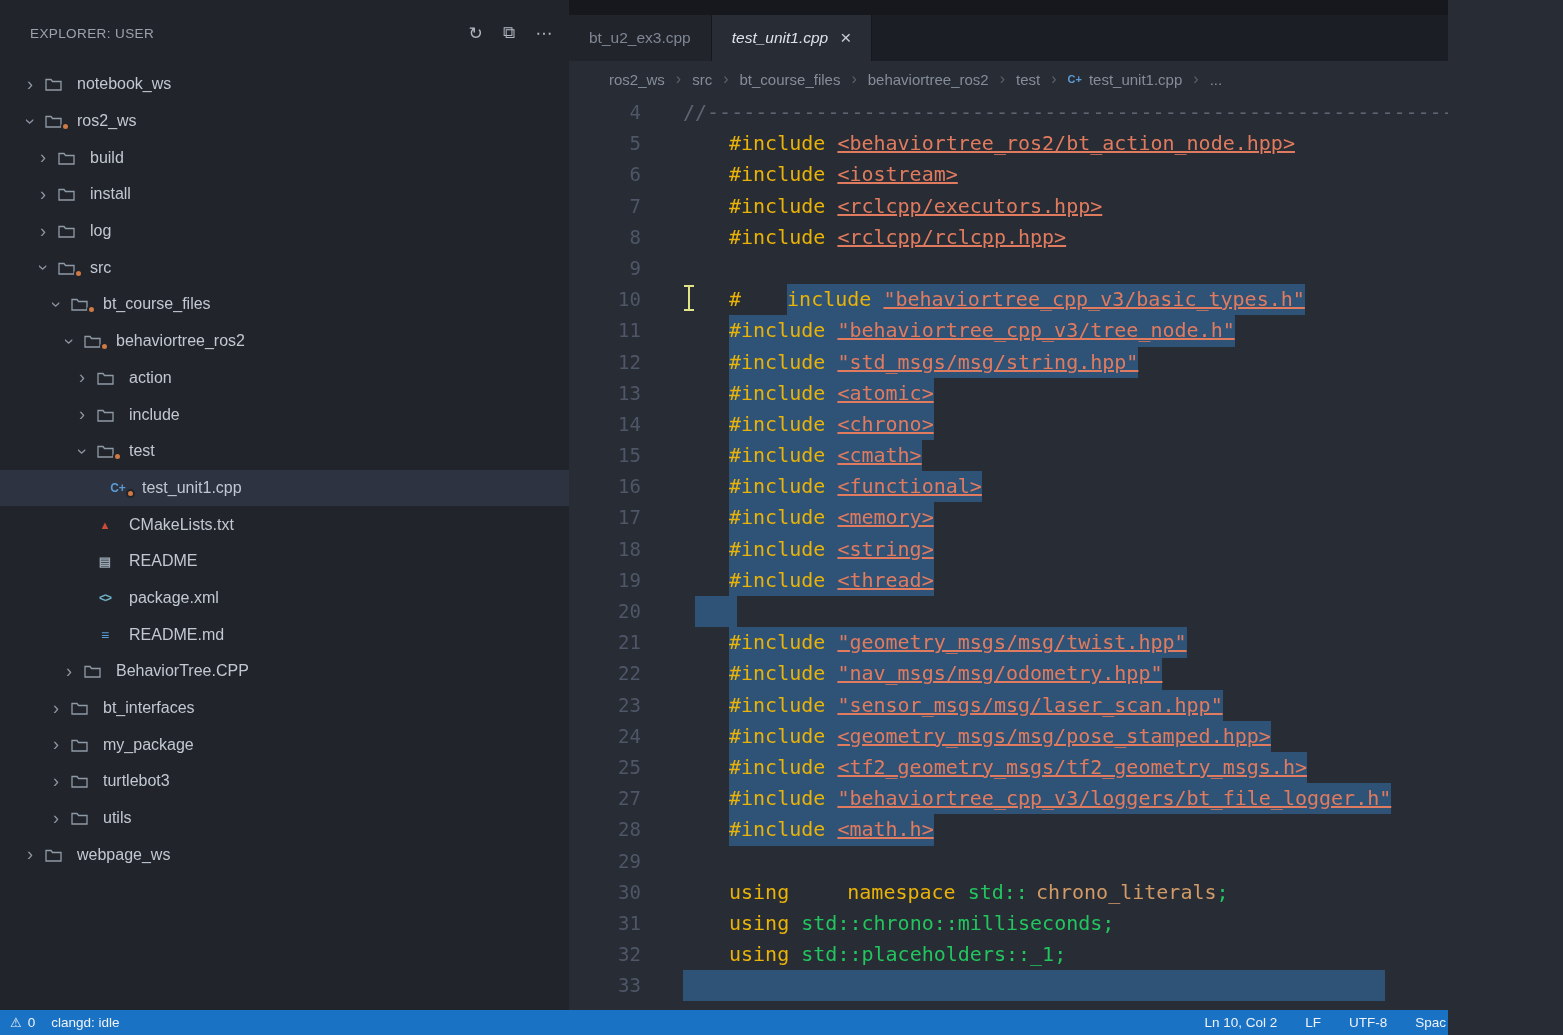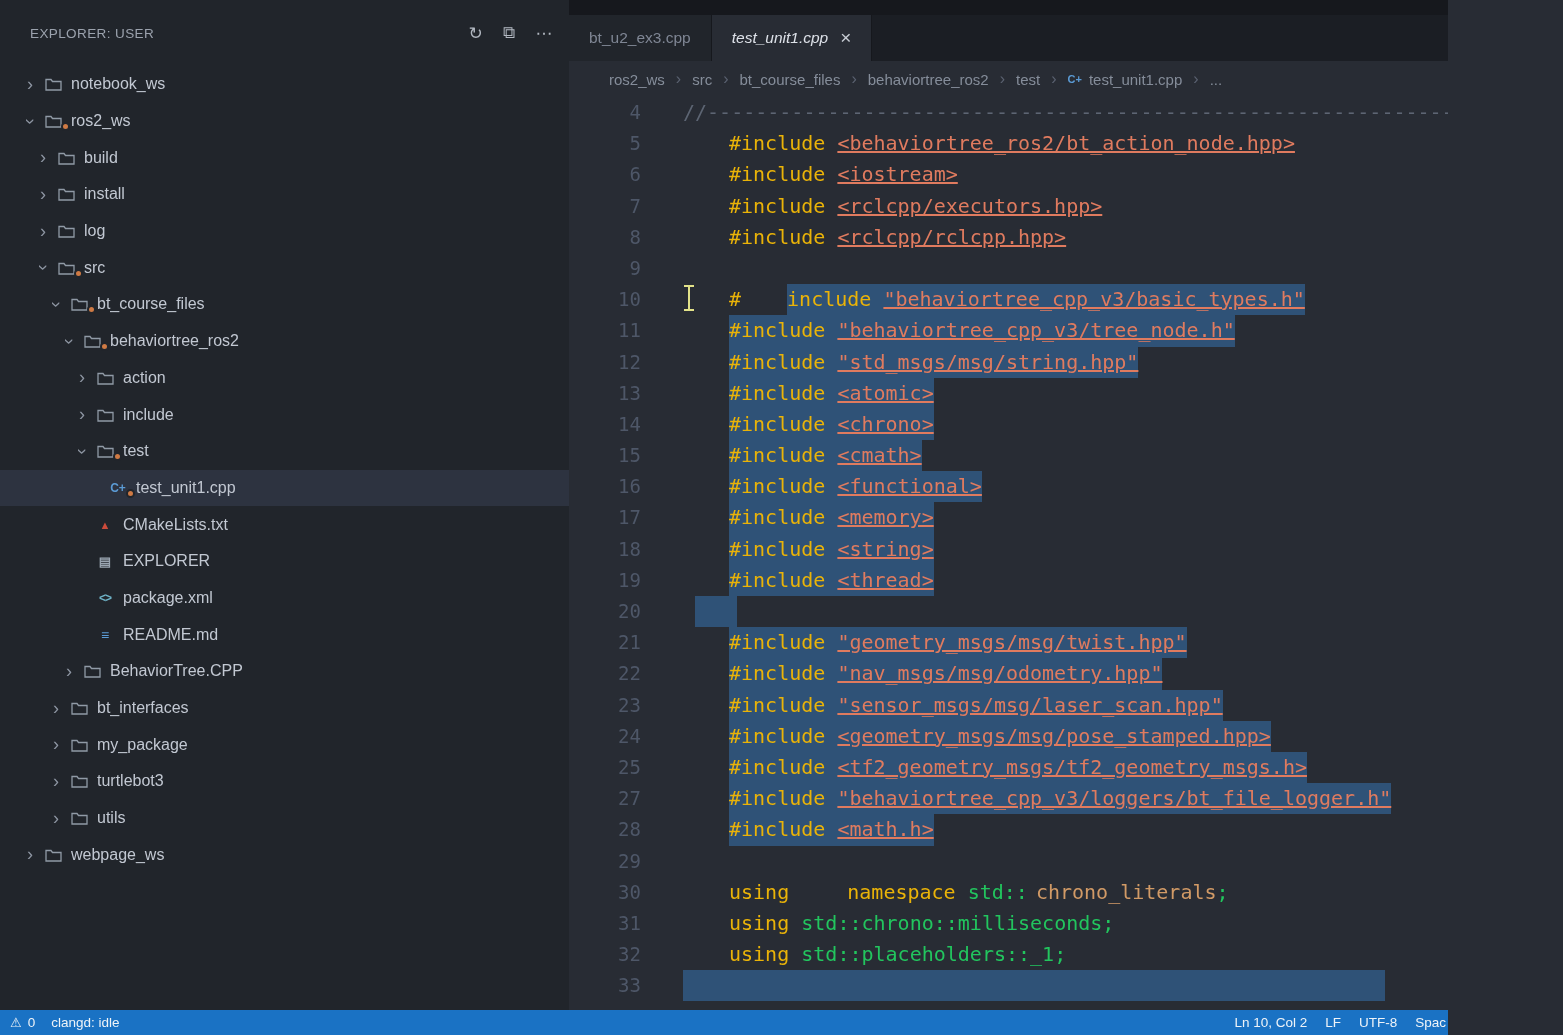--- a/index.html
+++ b/index.html
@@ -26,21 +26,21 @@
   .fi { width:26px; flex:none; display:inline-flex; position:relative;
         justify-content:center; align-items:center; }
   .fi b { font-style:normal; font-weight:bold; }
   .icpp { color:#5b9bd5; font-size:12px; }
   .icmake { color:#cc4b3b; font-size:11px; }
   .ilic { color:#9aa5b1; font-size:13px; }
   .ixml { color:#6fb3c7; font-size:12px; letter-spacing:-1px; }
   .imd { color:#5b9bd5; font-size:14px; }
   .dot { position:absolute; right:-4px; bottom:-3px; width:9px; height:9px;
          border-radius:50%; background:#cf7a44; border:2px solid #21252b; }
-  .tree-label { margin-left:5px; }
+  .tree-label { margin-left:11px; }
 
   
   main { display:flex; flex-direction:column; overflow:hidden; background:#282c34;
          grid-row:1; grid-column:2; }
   .topstrip { height:15px; background:#16181d; flex:none; }
   .tabbar { height:46px; background:#1b1e24; display:flex; flex:none; }
   .tab { display:flex; align-items:center; gap:12px; padding:0 20px; font-size:15.5px;
          color:#7f8694; background:#21252b; border-right:1px solid #16181d; cursor:pointer; }
   .tab.active { background:#282c34; color:#dde1e8; font-style:italic; }
   .tab .close { font-size:19px; color:#c8cdd4; cursor:pointer; font-style:normal; }
@@ -67,21 +67,21 @@
   .selblock.small { width:42px; margin-left:12px; }
   .selblock.wide { width:702px; }
   .ibeam { position:absolute; left:112px; top:187px; pointer-events:none; }
 
   
   .statusbar { grid-row:2; grid-column:1 / 3; background:#1a72c4; color:#eef3f8;
                display:flex; align-items:center; justify-content:space-between;
                font-size:13.5px; padding:0 2px 0 10px; overflow:hidden; white-space:nowrap; }
   .st-left { display:flex; gap:16px; align-items:center; }
   .st-item { display:flex; gap:6px; align-items:center; cursor:pointer; }
-  .st-right { display:flex; gap:18px; align-items:center;justify-content:center; }
+  .st-right { display:flex; gap:28px; align-items:center;justify-content:center; }
   .warn-glyph { font-size:13px; }
 </style>
 </head>
 <body>
 
 <div class="app">
 
   <aside class="sidebar">
     <div class="sb-header">
       <span>EXPLORER: USER</span>
@@ -209,21 +209,21 @@
           <span class="fi">
             <b class="icmake">▲</b>
           </span>
           <span class="tree-label">CMakeLists.txt</span>
         </div>
         <div class="tree-row" style="padding-left: 72px;">
           <span class="chevron"></span>
           <span class="fi">
             <b class="ilic">▤</b>
           </span>
-          <span class="tree-label">EXPLORER</span>
+          <span class="tree-label">README</span>
         </div>
         <div class="tree-row" style="padding-left: 72px;">
           <span class="chevron"></span>
           <span class="fi">
             <b class="ixml">&lt;&gt;</b>
           </span>
           <span class="tree-label">package.xml</span>
         </div>
         <div class="tree-row" style="padding-left: 72px;">
           <span class="chevron"></span>

